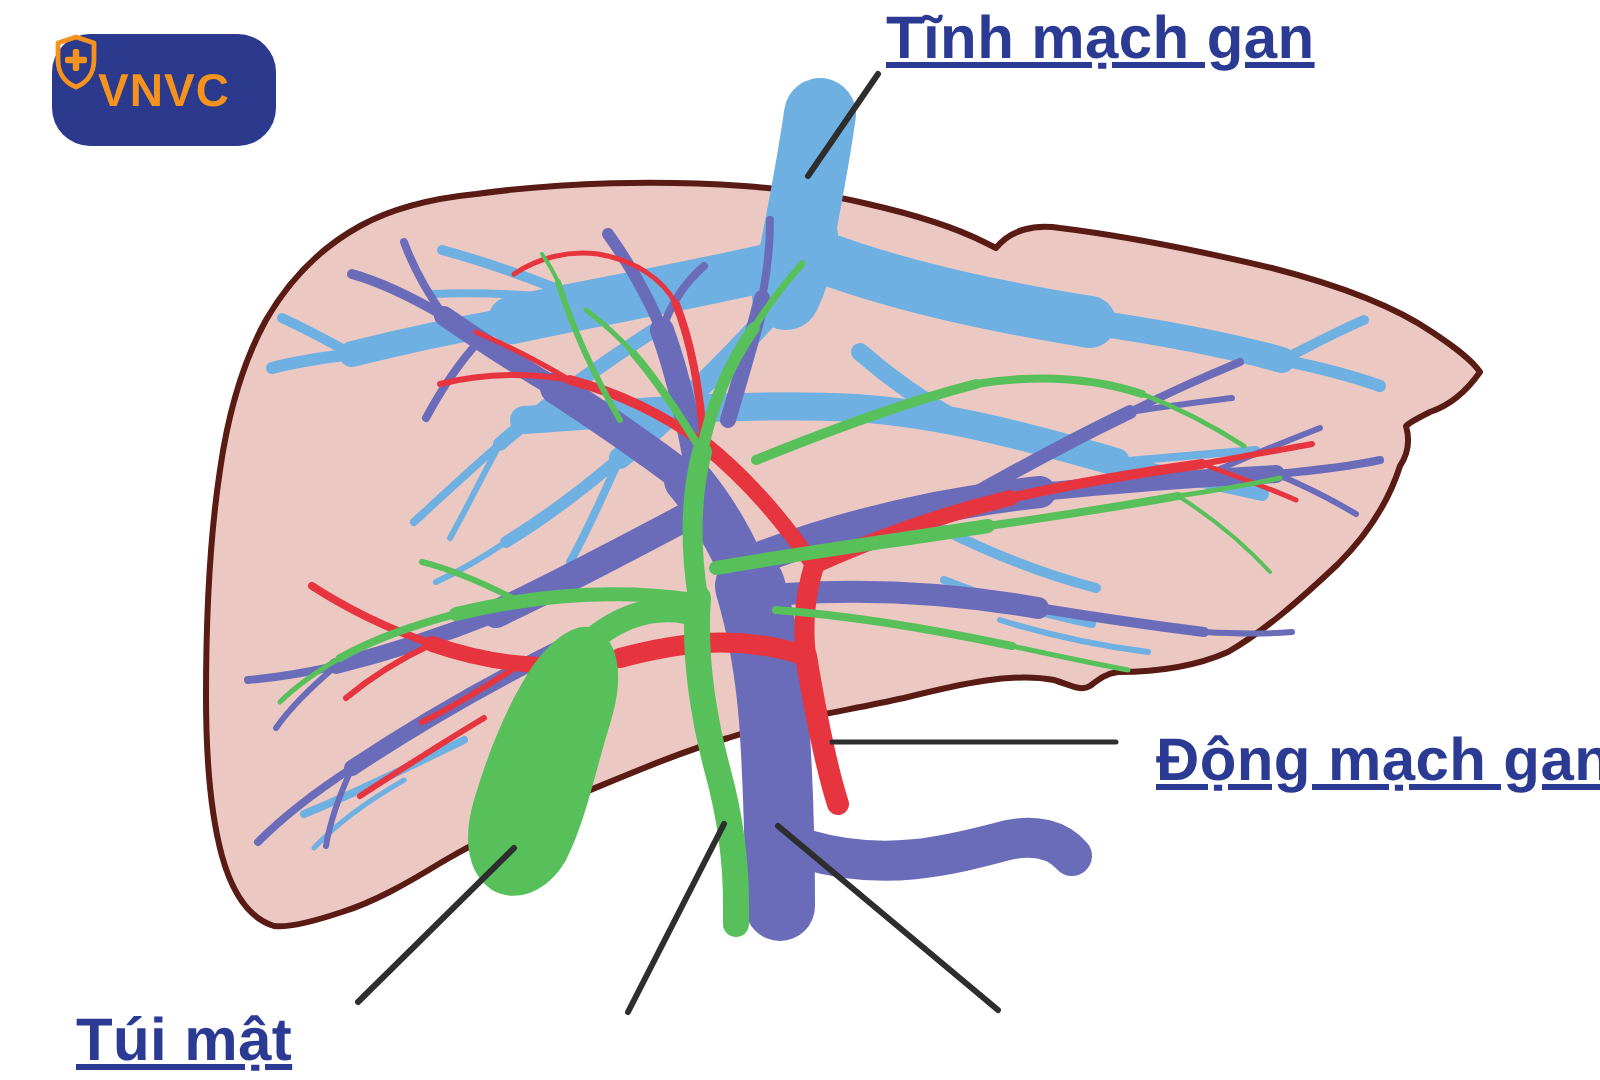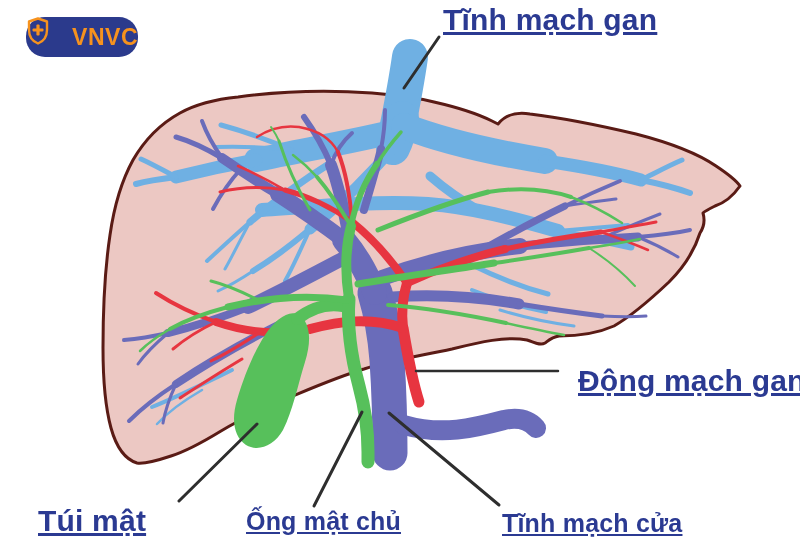--- a/index.html
+++ b/index.html
@@ -20,23 +20,23 @@
   .liver-shape{fill:var(--c-liver);stroke:var(--c-outline);stroke-width:3;stroke-linejoin:round;}
   
   .lbl{
     position:absolute;font-weight:bold;color:var(--c-label);
     white-space:nowrap;line-height:1.15;letter-spacing:0.2px;text-decoration:underline;
   }
   .lbl.big{font-size:30px;}
   .lbl.small{font-size:25px;}
   
   .logo{
-    position:absolute;left:26px;top:17px;width:112px;height:40px;
+    position:absolute;left:26px;top:17px;width:112px;height:56px;
     background:var(--c-logo-bg);border-radius:19px;
-    display:flex;align-items:center;justify-content:flex-end;gap:5px;
+    display:flex;align-items:center;justify-content:center;gap:5px;
   }
   .logo .brand{
     color:var(--c-logo-accent);font-weight:bold;font-size:23px;
     letter-spacing:0.5px;line-height:1;
   }
 </style>
 </head>
 <body>
 
 <div class="stage">
@@ -207,16 +207,14 @@
       <path d="M12,1.5 L21,4.5 V13 C21,20 17,24.5 12,26.5 C7,24.5 3,20 3,13 V4.5 Z" fill="none" stroke="#f6921e" stroke-width="2.4" stroke-linejoin="round"></path>
       <rect x="10.4" y="7.5" width="3.2" height="11" rx="1" fill="#f6921e"></rect>
       <rect x="6.5" y="11.4" width="11" height="3.2" rx="1" fill="#f6921e"></rect>
     </svg>
     <span class="brand">VNVC</span>
   </div>
 
   <div class="lbl big" style="left:443px;top:3px;">Tĩnh mạch gan</div>
   <div class="lbl big" style="left:578px;top:364px;">Động mạch gan</div>
   <div class="lbl big" style="left:38px;top:504px;">Túi mật</div>
-  <div class="lbl small" style="left:246px;top:507px;">Ống mật chủ</div>
-  <div class="lbl small" style="left:502px;top:509px;">Tĩnh mạch cửa</div>
 
 </div>
 
 </body></html>

